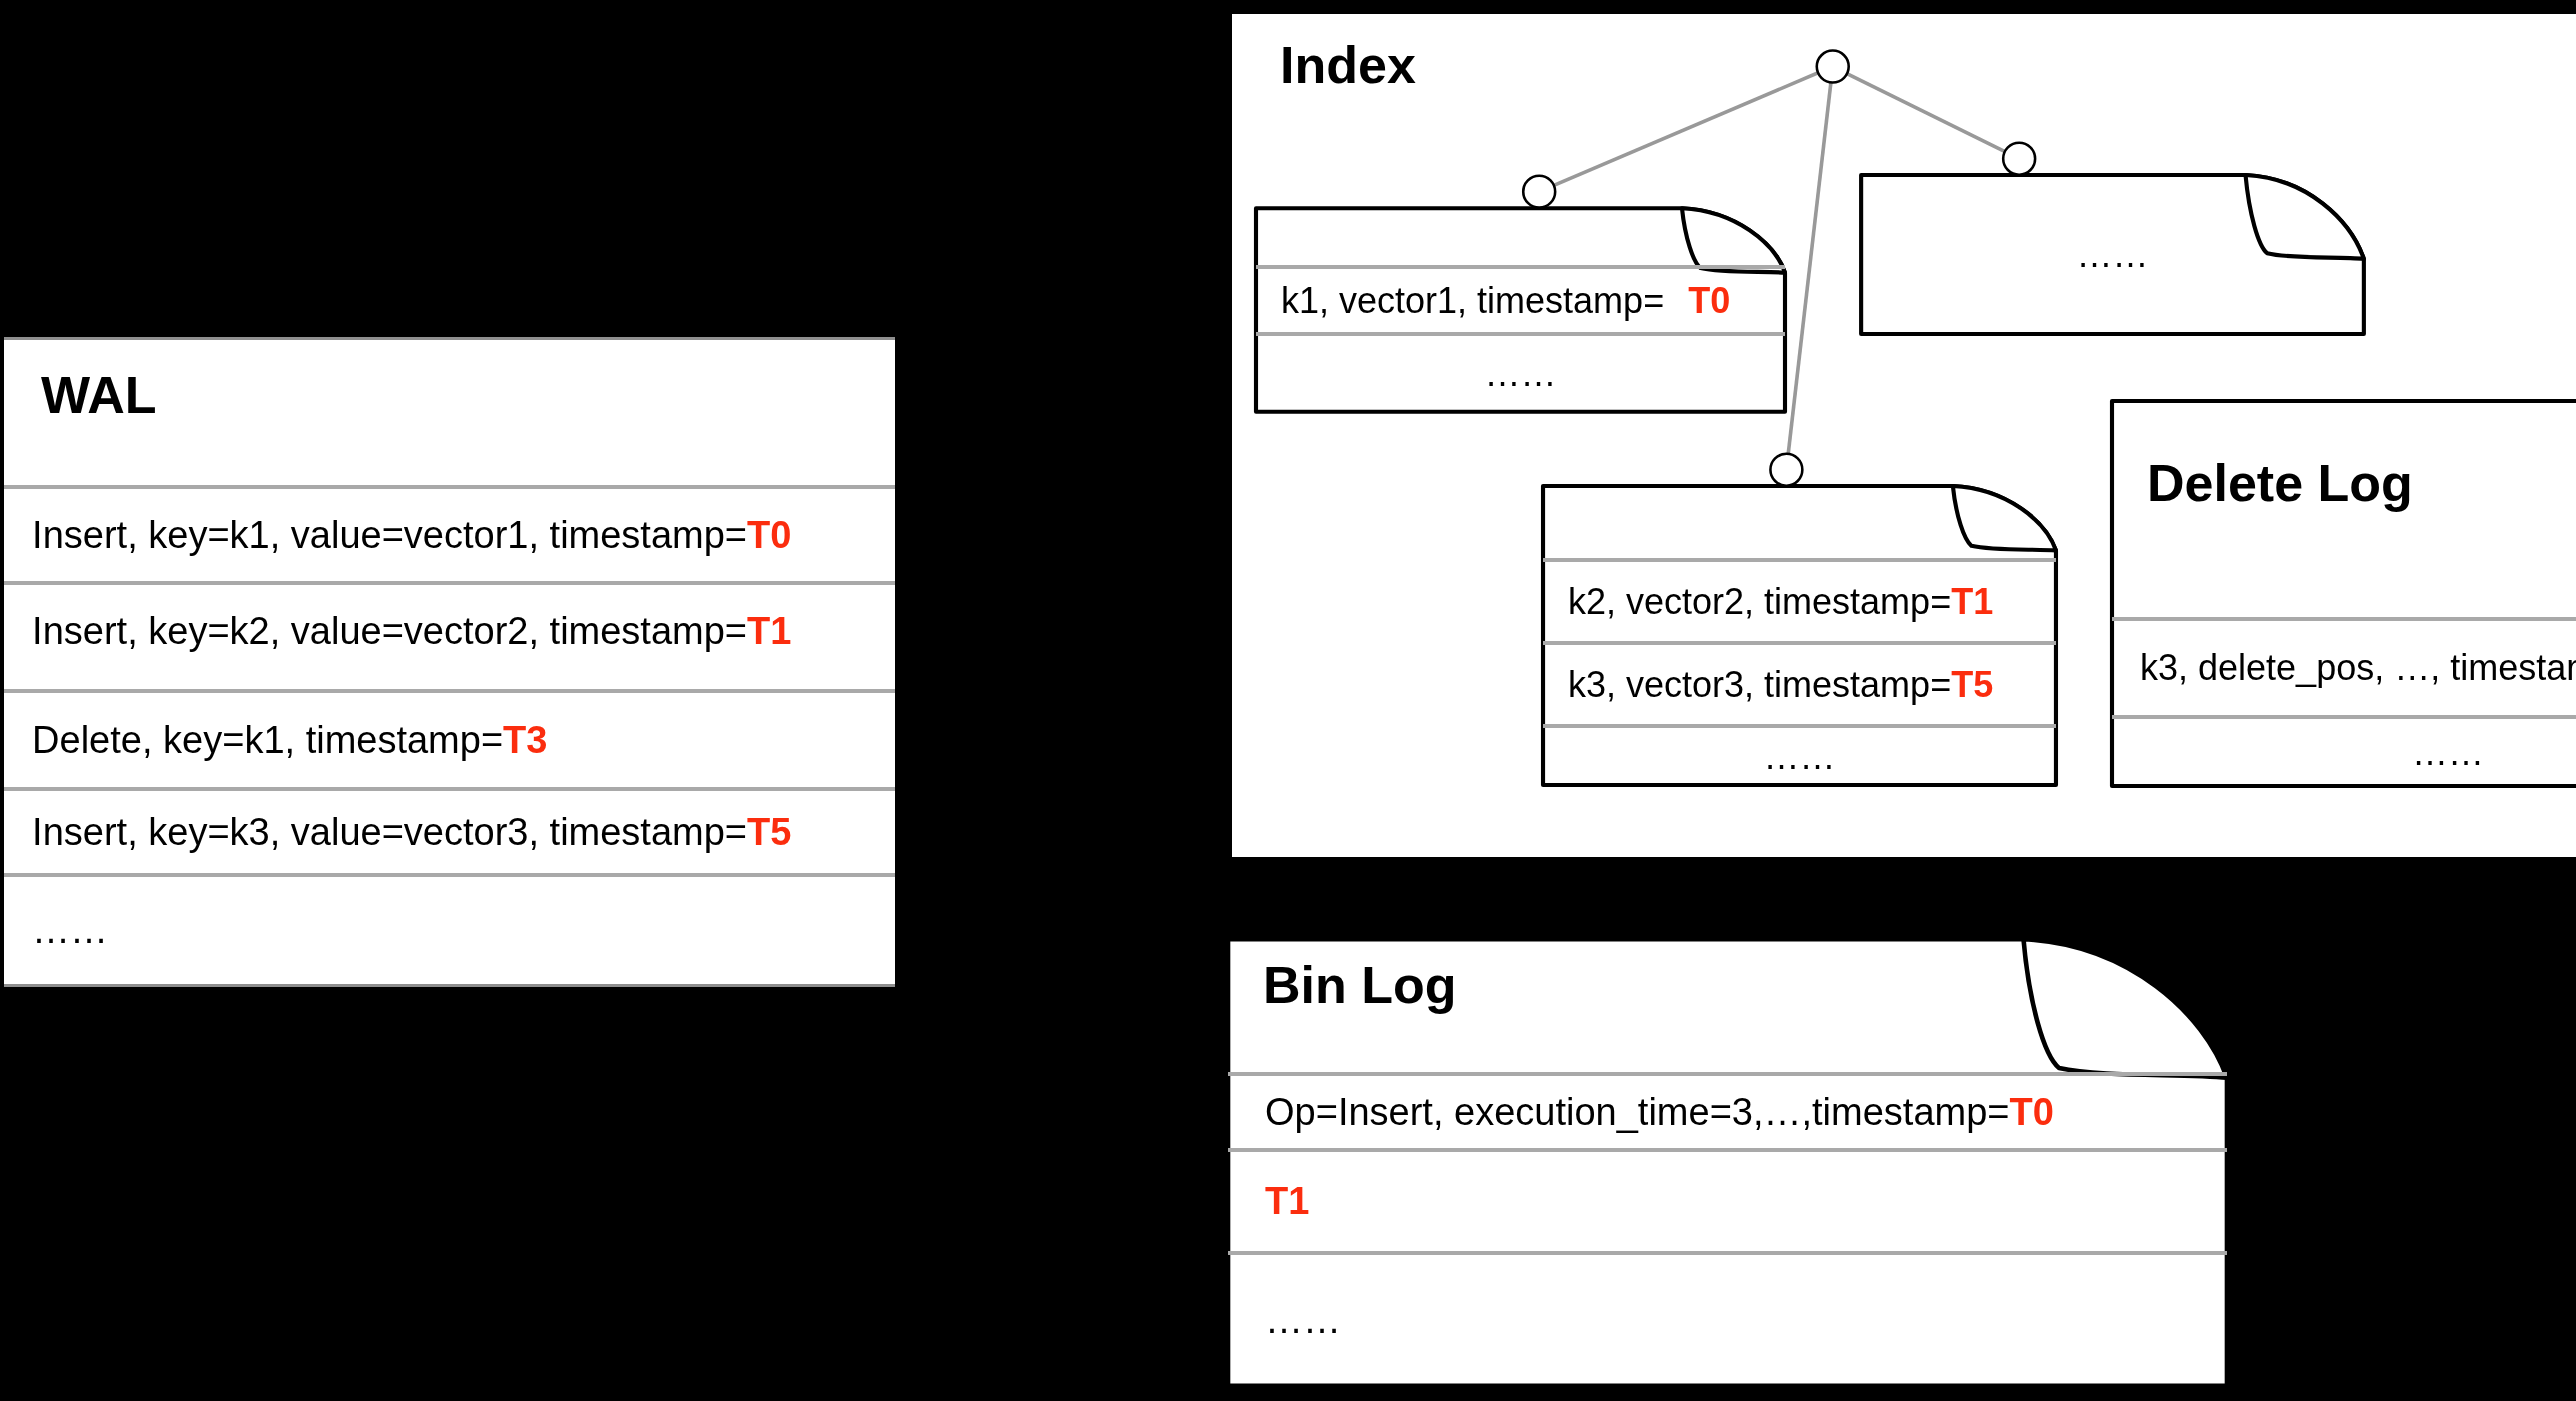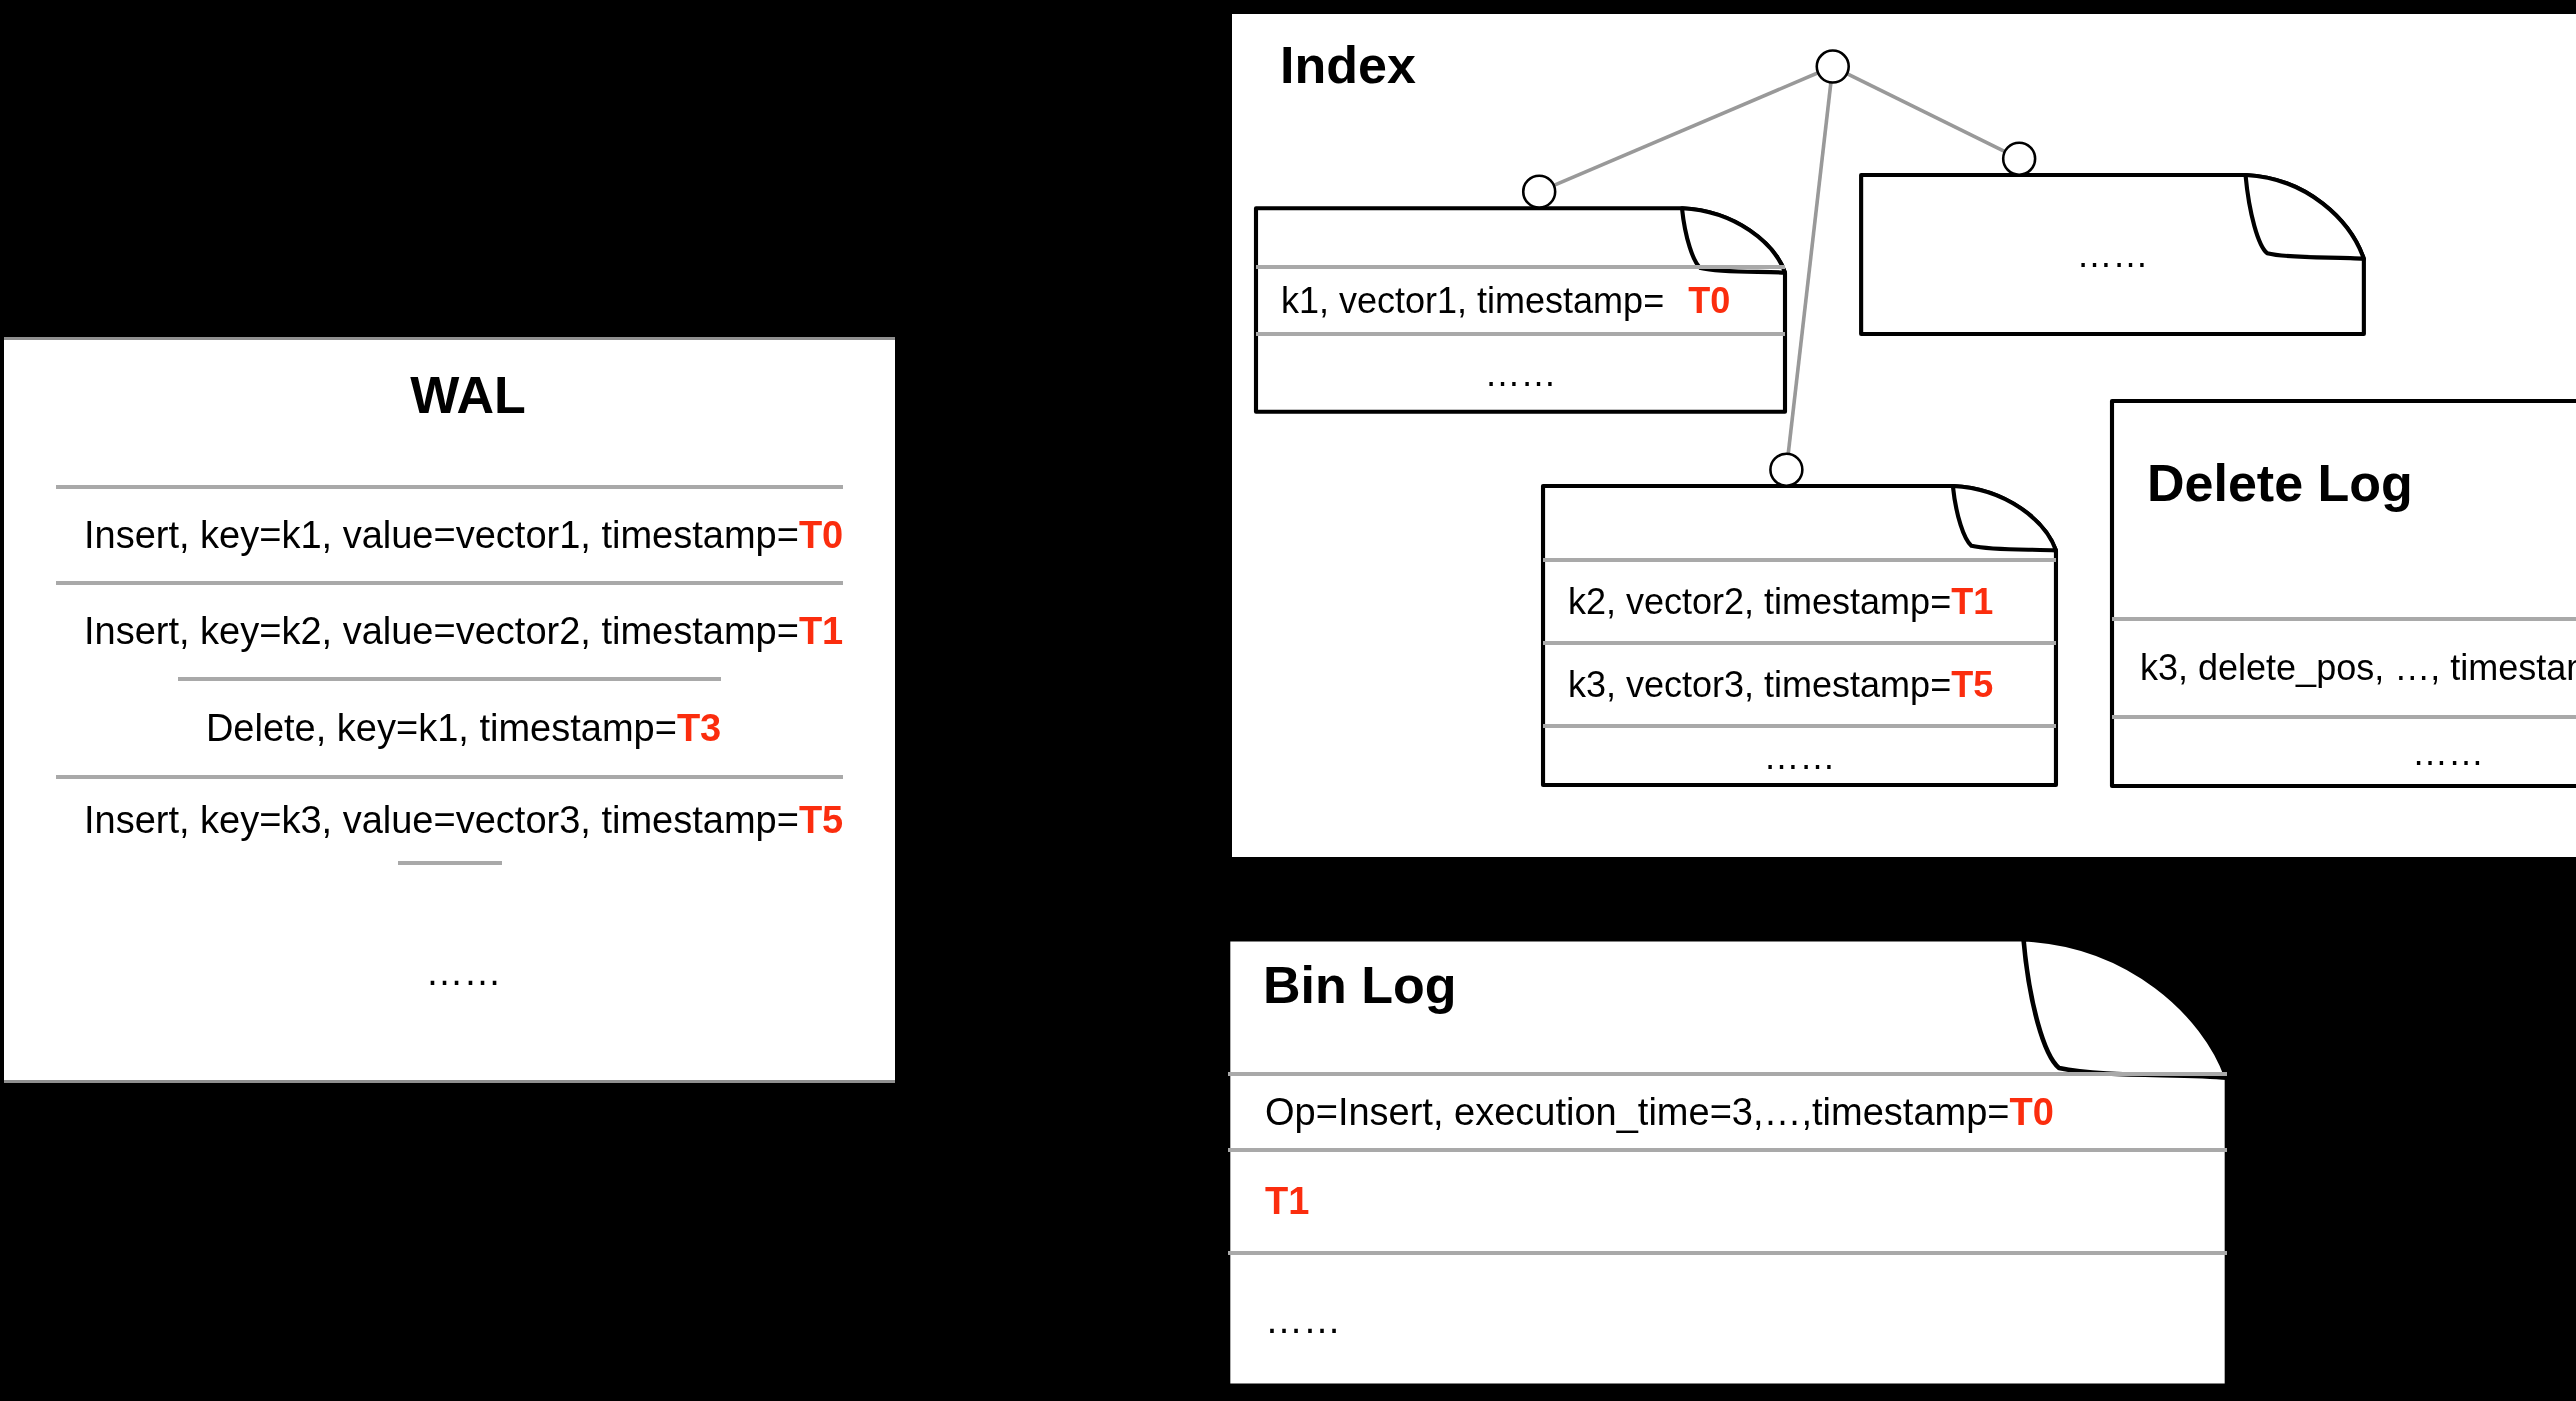--- a/index.html
+++ b/index.html
@@ -6,28 +6,28 @@
     --bg:#000; --paper:#fff; --ink:#000; --red:#FB2D0E; --sep:#A9A9A9; --edge:#999; --pageborder:#000;
   }
   *{margin:0;padding:0;box-sizing:border-box;}
   html,body{background:var(--bg);}
   body{
     position:relative;width:2817px;height:1402px;overflow:hidden;
     font-family:"Liberation Sans","DejaVu Sans",sans-serif;color:var(--ink);
   }
   
   .wal{
-    position:absolute;left:4.1px;top:337px;width:891px;height:746px;
+    position:absolute;left:4.1px;top:337px;width:891px;height:650px;
     background:var(--paper);display:flex;flex-direction:column;
-    border-top:3.1px solid #8f8f8f;border-bottom:3.1px solid #8f8f8f;align-items:center;
+    border-top:3.1px solid #8f8f8f;border-bottom:3.1px solid #8f8f8f;
   }
   .wal-title{height:145px;padding:25px 0 0 37px;font-size:52px;font-weight:700;}
   .wal-row{height:96px;display:flex;align-items:center;padding-left:28px;
     font-size:38px;border-top:4.1px solid var(--sep);white-space:nowrap;}
-  .wal-row.r3{height:98px;} .wal-row.r4{height:86px;}
+  .wal-row.r3{height:98px;margin-top:12px;} .wal-row.r4{height:86px;}
   .wal-row.dots{flex:1;}
   .ts{color:var(--red);font-weight:700;}
   
   .index-panel{position:absolute;left:1232px;top:14.4px;width:1581px;height:843px;background:var(--paper);}
   .index-title{position:absolute;left:48px;top:20.6px;font-size:52px;font-weight:700;z-index:2;}
   .tree{position:absolute;left:0;top:0;width:1581px;height:843px;z-index:3;pointer-events:none;}
   
   .page{position:absolute;z-index:1;}
   .page > svg.outline{position:absolute;left:0;top:0;overflow:visible;}
   .page .content{position:absolute;left:0;top:0;width:100%;height:100%;display:flex;flex-direction:column;}

